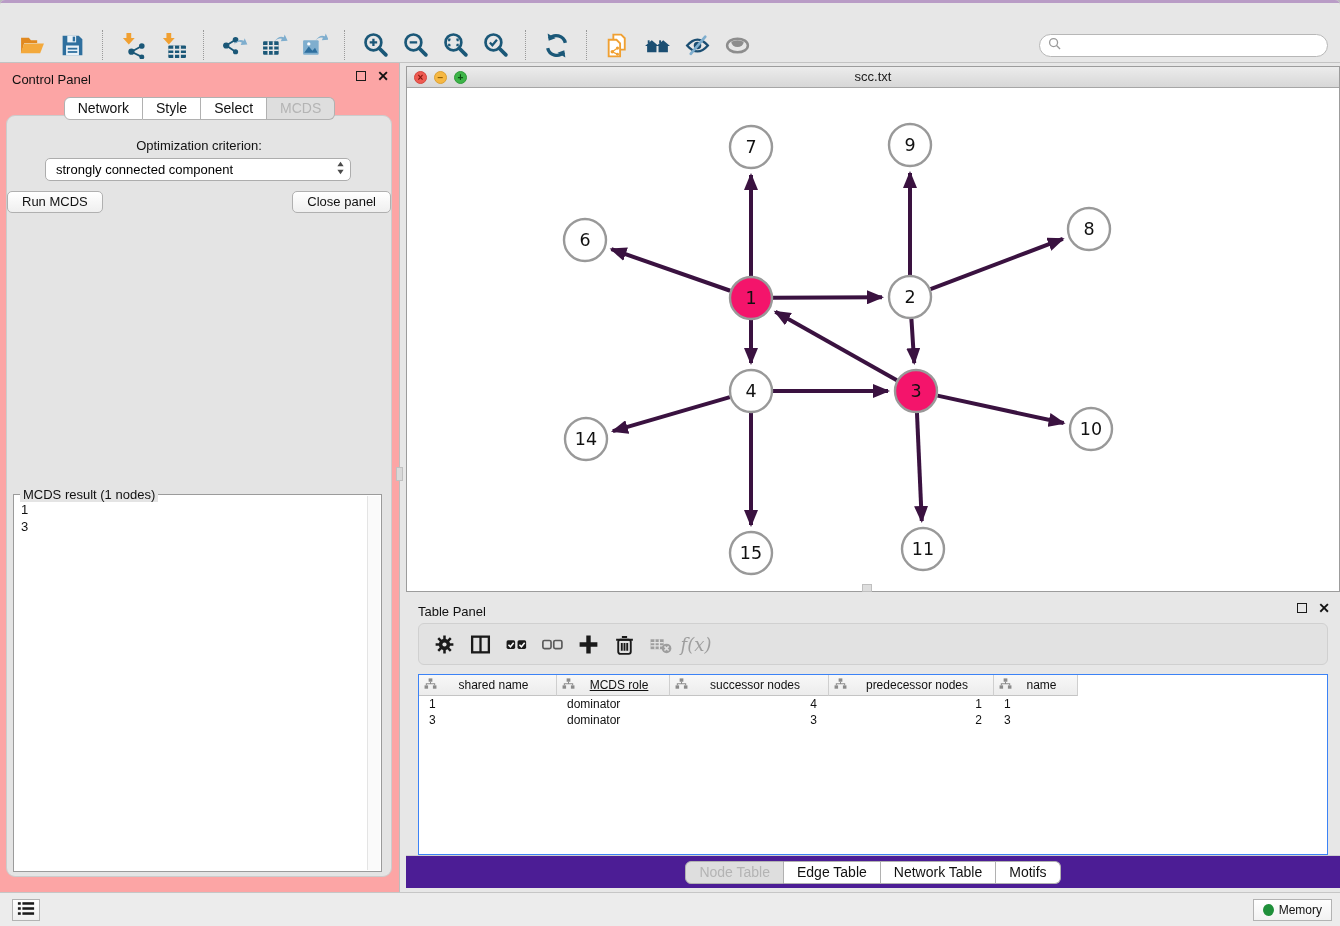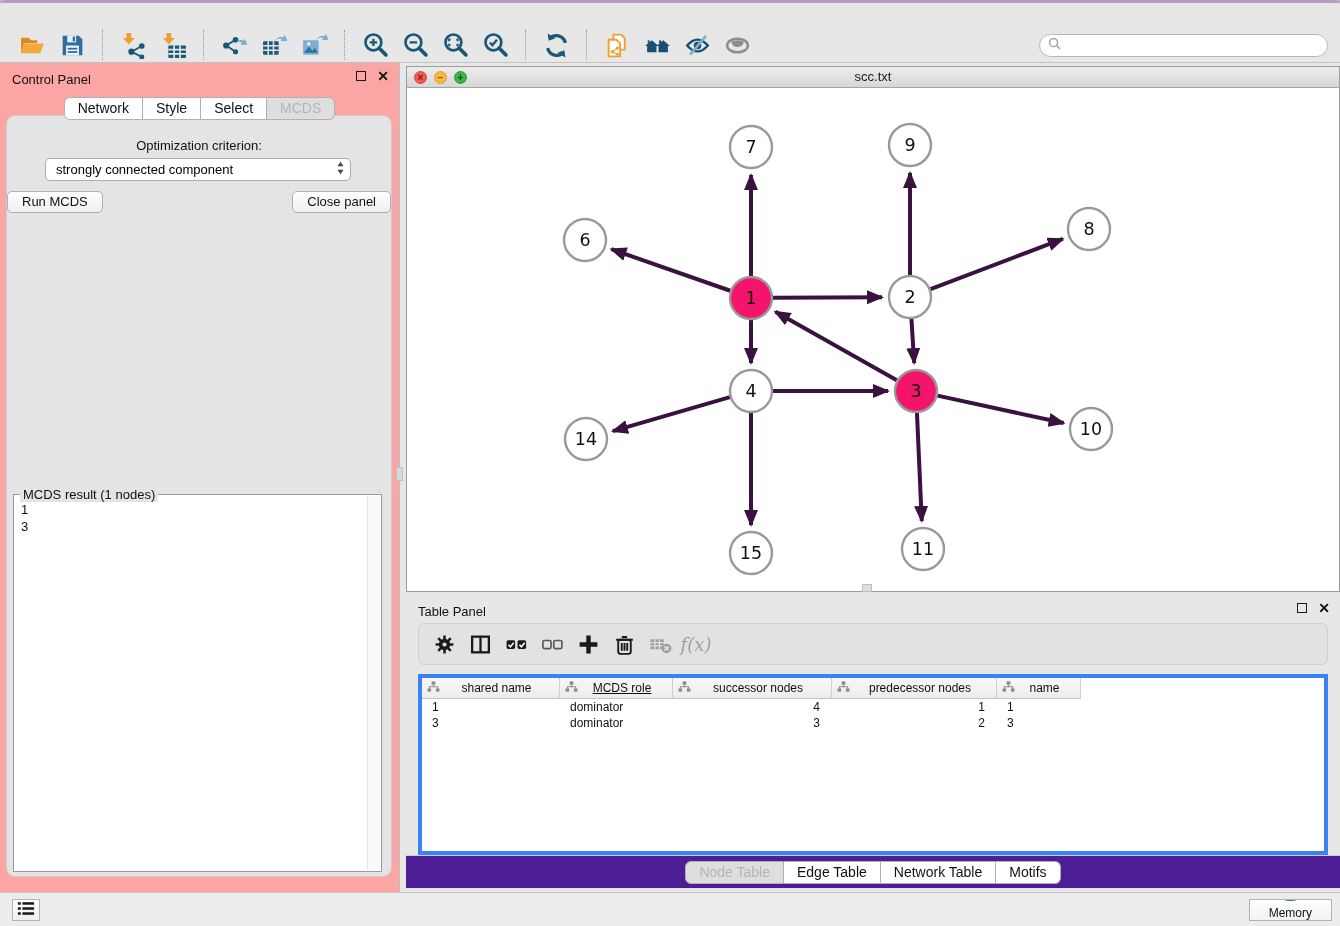--- a/index.html
+++ b/index.html
@@ -84,42 +84,42 @@
   
   .table-panel { position:absolute; left:406px; top:595px; width:934px; height:293px; background:#e7e7e7; }
   .tp-toolbar { position:absolute; top:28px; left:12px; right:12px; height:42px; background:#e2e2e2;
                 border:1px solid #d0d0d0; border-radius:6px; display:flex; align-items:center;
                 padding:0 10px; gap:6px; }
   .tp-icon-btn { width:30px; height:30px; display:flex; align-items:center; justify-content:center;
                  background:none; border:none; }
   .tp-icon-btn svg { width:23px; height:23px; }
   .fx { font-family:"DejaVu Serif", serif; font-style:italic; font-size:18px; color:#9e9e9e; }
   .tp-table { position:absolute; top:79px; left:12px; right:12px; bottom:33px; background:#fff;
-              border:4px solid #3b82f6; overflow:hidden; }
+              border:1px solid #3b82f6; overflow:hidden; }
   .t-head { display:flex; height:21px; }
   .th { display:flex; align-items:center; background:linear-gradient(#f8f8f8,#ececec);
         border-right:1px solid #cfcfcf; border-bottom:1px solid #c4c4c4; font-size:12px;
         color:#111; padding-left:5px; }
   .th .th-label { flex:1; text-align:center; padding-right:6px; }
   .tr { display:flex; height:16px; }
   .td { font-size:12px; color:#111; line-height:16px; overflow:hidden; white-space:nowrap; }
   .td.left { text-align:left; padding-left:10px; }
   .td.right { text-align:right; padding-right:12px; }
   .tp-tabs { position:absolute; bottom:0; left:0; right:0; height:33px; background:#4c1d95;
              border-top:1px solid #cfcfcf; display:flex; justify-content:center; align-items:center; }
 
   
   .statusbar { position:absolute; left:0; right:0; bottom:0; height:34px; background:#ececec;
                border-top:1px solid #c6c6c6; }
   .list-btn { position:absolute; left:12px; top:6px; width:28px; height:22px;
               background:linear-gradient(#fff,#efefef); border:1px solid #b3b3b3;
               display:flex; align-items:center; justify-content:center; }
-  .memory-btn { position:absolute; right:8px; top:6px; height:22px; padding:0 19px;
+  .memory-btn { position:absolute; right:8px; top:6px; height:22px; padding:0 9px;
                 background:linear-gradient(#fff,#f2f2f2); border:1px solid #b3b3b3;
-                display:flex; align-items:center; gap:5px; font-size:12px; color:#111;flex-direction:column; }
+                display:flex; align-items:center; gap:5px; font-size:12px; color:#111; }
   .mem-dot { width:11px; height:12px; border-radius:50%; background:#1f8f3a; }
 </style>
 </head>
 <body>
 
 <div class="app">
   <div class="top-accent"></div>
 
 
   <div class="toolbar">

